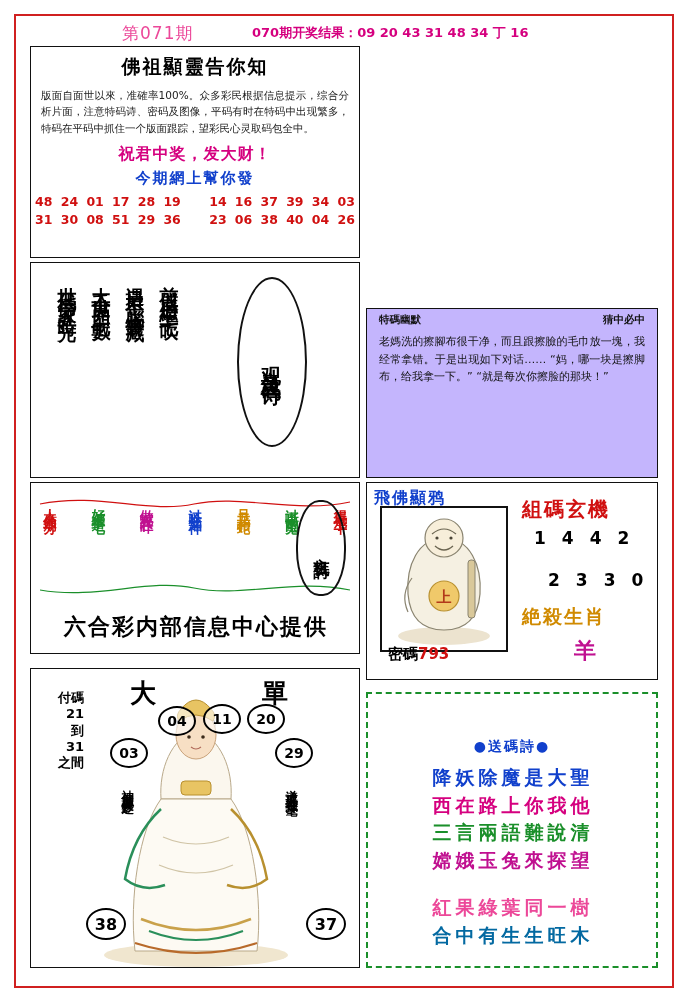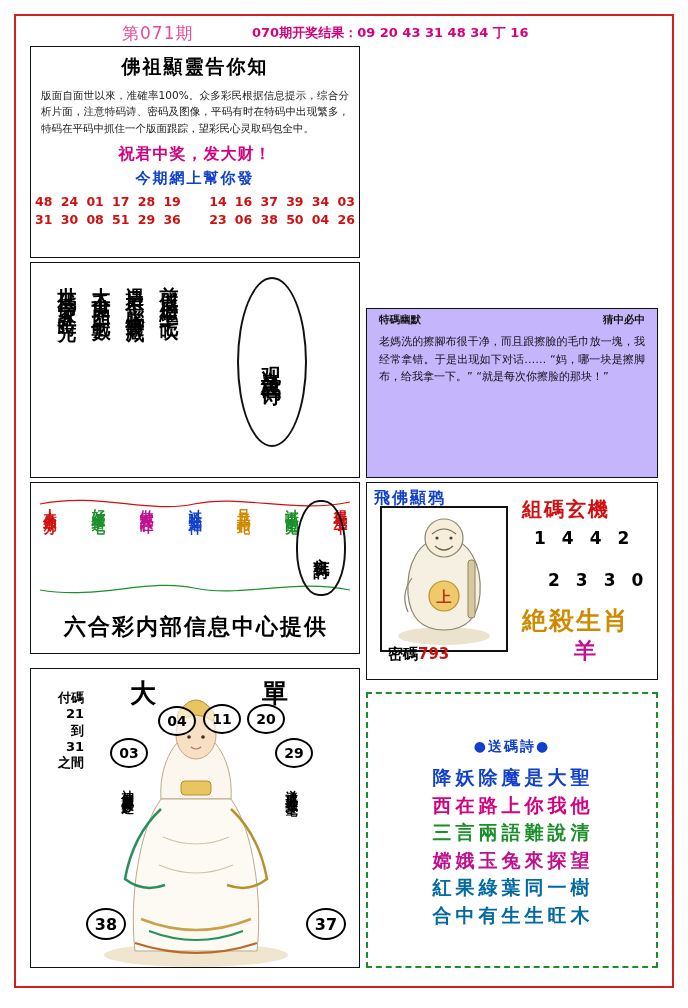--- a/index.html
+++ b/index.html
@@ -58,38 +58,38 @@
 
   
   .boxF{position:absolute;left:366px;top:482px;width:292px;height:198px;border:1px solid #111;background:#fff;box-sizing:border-box;}
   .fo-xian{position:absolute;left:374px;top:488px;font-size:16px;font-weight:bold;color:#1140cc;letter-spacing:2px;}
   .budbox{position:absolute;left:380px;top:506px;width:128px;height:146px;border:2px solid #111;box-sizing:border-box;background:#fff;}
   .mima{position:absolute;left:388px;top:645px;font-size:15px;font-weight:bold;color:#000;}
   .mima .v{color:#d01010;}
   .zmx{position:absolute;left:522px;top:496px;font-size:20px;font-weight:bold;color:#d01010;letter-spacing:2px;}
   .zmnum1{position:absolute;left:534px;top:528px;font-size:17px;font-weight:bold;color:#000;letter-spacing:16px;}
   .zmnum2{position:absolute;left:548px;top:570px;font-size:17px;font-weight:bold;color:#000;letter-spacing:16px;}
-  .jssx{position:absolute;left:522px;top:604px;font-size:25px;font-weight:bold;color:#d08a00;letter-spacing:2px;}
+  .jssx{position:absolute;left:522px;top:604px;font-size:19px;font-weight:bold;color:#d08a00;letter-spacing:2px;}
   .jssxv{position:absolute;left:574px;top:636px;font-size:22px;font-weight:bold;color:#c01090;}
 
   
   .boxG{position:absolute;left:30px;top:668px;width:330px;height:300px;border:1px solid #111;background:#fff;box-sizing:border-box;overflow:hidden;}
   .bigda{position:absolute;left:130px;top:676px;font-size:26px;font-weight:bold;color:#000;}
   .bigdan{position:absolute;left:262px;top:676px;font-size:26px;font-weight:bold;color:#000;}
   .ell{position:absolute;border:2px solid #000;border-radius:50%;display:flex;align-items:center;justify-content:center;font-size:14px;font-weight:bold;background:rgba(255,255,255,.6);}
   .leftlabel{position:absolute;left:56px;top:690px;width:28px;font-size:13px;font-weight:bold;line-height:1.25;text-align:right;color:#000;}
   .vtxt{position:absolute;writing-mode:vertical-rl;text-orientation:upright;font-size:12.5px;font-weight:bold;color:#000;letter-spacing:2px;line-height:1.25;}
 
   
   .boxH{position:absolute;left:366px;top:692px;width:292px;height:276px;border:2px dashed #1a8f2a;background:#fff;box-sizing:border-box;}
   .hTitle{position:absolute;left:400px;top:702px;width:224px;text-align:center;font-size:24px;font-weight:bold;color:#c8a000;letter-spacing:3px;}
   .hSub{position:absolute;left:400px;top:738px;width:224px;text-align:center;font-size:14px;font-weight:bold;color:#1140cc;letter-spacing:2px;}
   .hPoem{position:absolute;left:382px;top:764px;width:262px;}
   .hLine{font-size:19px;font-weight:bold;letter-spacing:4px;text-align:center;line-height:1.45;}
-  .pc0{color:#1140cc;} .pc1{color:#d5007f;} .pc2{color:#1a8f2a;} .pc3{color:#c01090;} .pc4{color:#0369a1;} .pc5{color:#0369a1;}
+  .pc0{color:#1140cc;} .pc1{color:#d5007f;} .pc2{color:#1a8f2a;} .pc3{color:#c01090;} .pc4{color:#ec4899;margin-top:20px;} .pc5{color:#0369a1;}
 </style>
 </head>
 <body>
 
 <div class="page">
   <div class="frame"></div>
 
   <div class="issue">第071期</div>
   <div class="topres">
     <span>070期开奖结果：</span><span>09 20 43 31 48 34 丁 16</span>
@@ -120,21 +120,21 @@
         <span class="n">31</span>
         <span class="n">30</span>
         <span class="n">08</span>
         <span class="n">51</span>
         <span class="n">29</span>
         <span class="n">36</span>
         <span class="gap"></span>
         <span class="n">23</span>
         <span class="n">06</span>
         <span class="n">38</span>
-        <span class="n">50</span>
+        <span class="n">40</span>
         <span class="n">04</span>
         <span class="n">26</span>
       </div>
     </div>
   </div>
 
   <div class="boxB">
     
     
     

